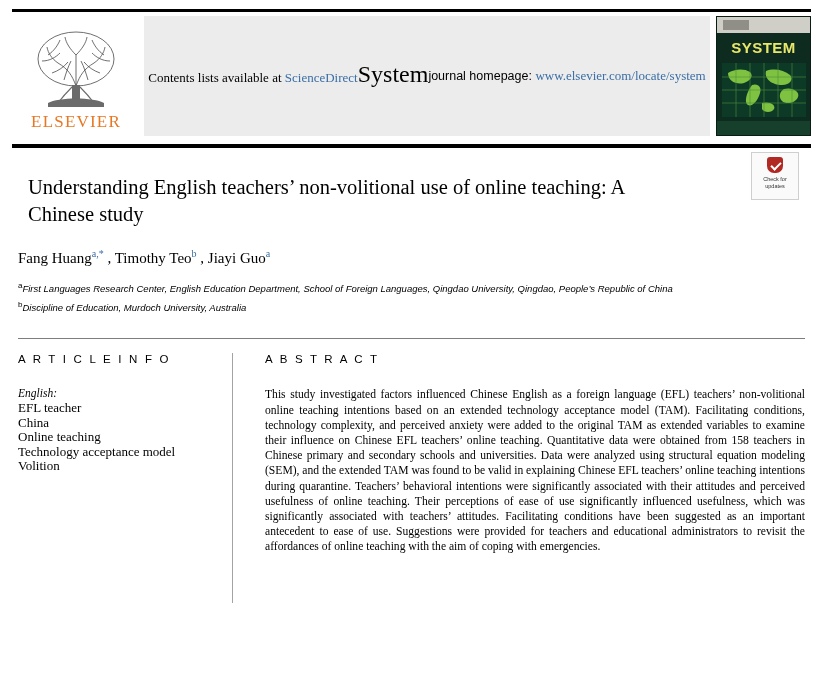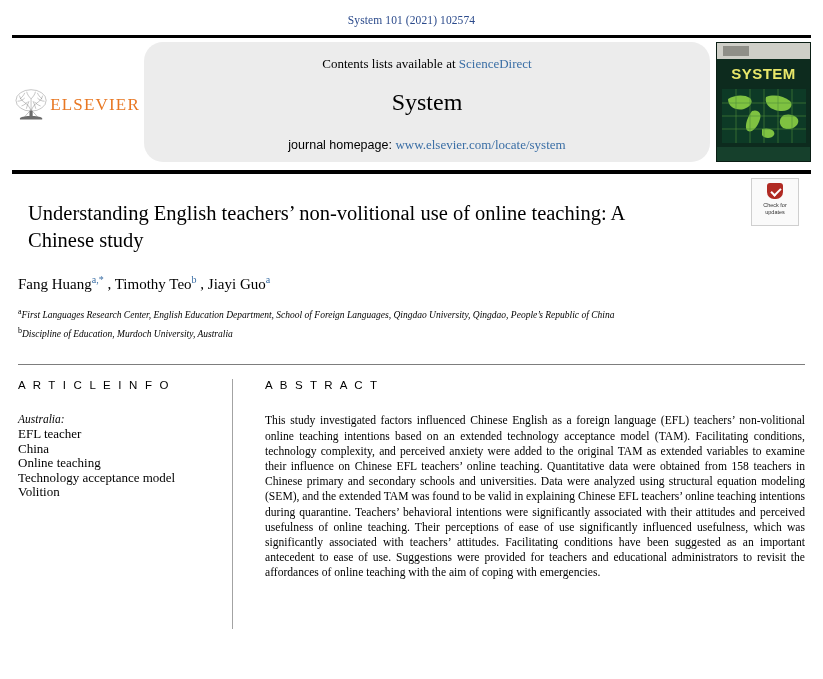--- a/index.html
+++ b/index.html
@@ -41,44 +41,42 @@
   .masthead {
     display: flex;
     align-items: stretch;
     margin: 0 12px;
     height: 128px;
   }
   .elsevier-logo {
     width: 128px;
     flex: 0 0 128px;
     display: flex;
-    flex-direction: row;
+    flex-direction: column;
     align-items: center;
     justify-content: center;
     padding-top: 4px;
     box-sizing: border-box;
   }
   .tree-svg { display:block; }
   .elsevier-word {
     font-family: "Liberation Serif", serif;
     font-size: 17px;
     letter-spacing: 1.2px;
     color: #e87722;
     margin-top: 1px;
   }
   .center-band {
     flex: 1 1 auto;
     background: #ececec;
     display: flex;
-    flex-direction: column;
     align-items: center;
     justify-content: center;
     margin: 4px 6px 4px 4px;
     text-align: center;
-    border-radius: 19px;
   }
   .contents-line {
     font-size: 13px;
     margin-top: 4px;
   }
   .contents-line a { color: #3a6ea5; text-decoration: none; }
   .journal-title {
     font-size: 24px;
     margin: 17px 0 21px 0;
     font-family: "Liberation Serif", serif;
@@ -147,21 +145,21 @@
     line-height: 27px;
     margin: 10px;
     max-width: 640px;
   }
   .authors {
     font-size: 15px;
     margin-top: 20px;
   }
   .authors sup { font-size: 10px; color: #3a6ea5; }
   .affil {
-    font-family: Liberation Serif, serif;
+    font-family: Liberation Sans, sans-serif;
     font-style: italic;
     font-size: 9.5px;
     line-height: 12.5px;
     margin-top: 13px;
   }
   .affil sup { font-style: normal; font-size: 8px; }
   .affil .l2 { margin-top: 3px; }
 
   .crossmark {
     position: absolute;
@@ -242,21 +240,20 @@
     line-height: 15.2px;
     text-align: justify;
     hyphens: auto;
   }
 </style>
 </head>
 <body>
 
 <div class="page">
 
-  <div class="runhead">System 101 (2021) 102574</div>
 
   <div class="rule-thick"></div>
 
   <div class="masthead">
 
     <div class="elsevier-logo">
       <svg class="tree-svg" width="96" height="86" viewBox="0 0 96 86">
         <g stroke="#4a4a4a" stroke-width="0.8" fill="none">
           <ellipse cx="48" cy="34" rx="38" ry="27"></ellipse>
           <path d="M48 61 C44 50 40 44 30 38 M48 61 C52 50 56 44 66 38 M48 61 L48 30"></path>
@@ -337,21 +334,21 @@
     </div>
 
   </div>
 
   <div class="rule-thin"></div>
 
   <div class="cols">
 
     <div class="col-left">
       <div class="sec-head">A R T I C L E   I N F O</div>
-      <div class="kw-label">Australia:</div>
+      <div class="kw-label">English:</div>
       <div class="kw-list">
         <div>EFL teacher</div>
         <div>China</div>
         <div>Online teaching</div>
         <div>Technology acceptance model</div>
         <div>Volition</div>
       </div>
     </div>
 
     <div class="col-right">

